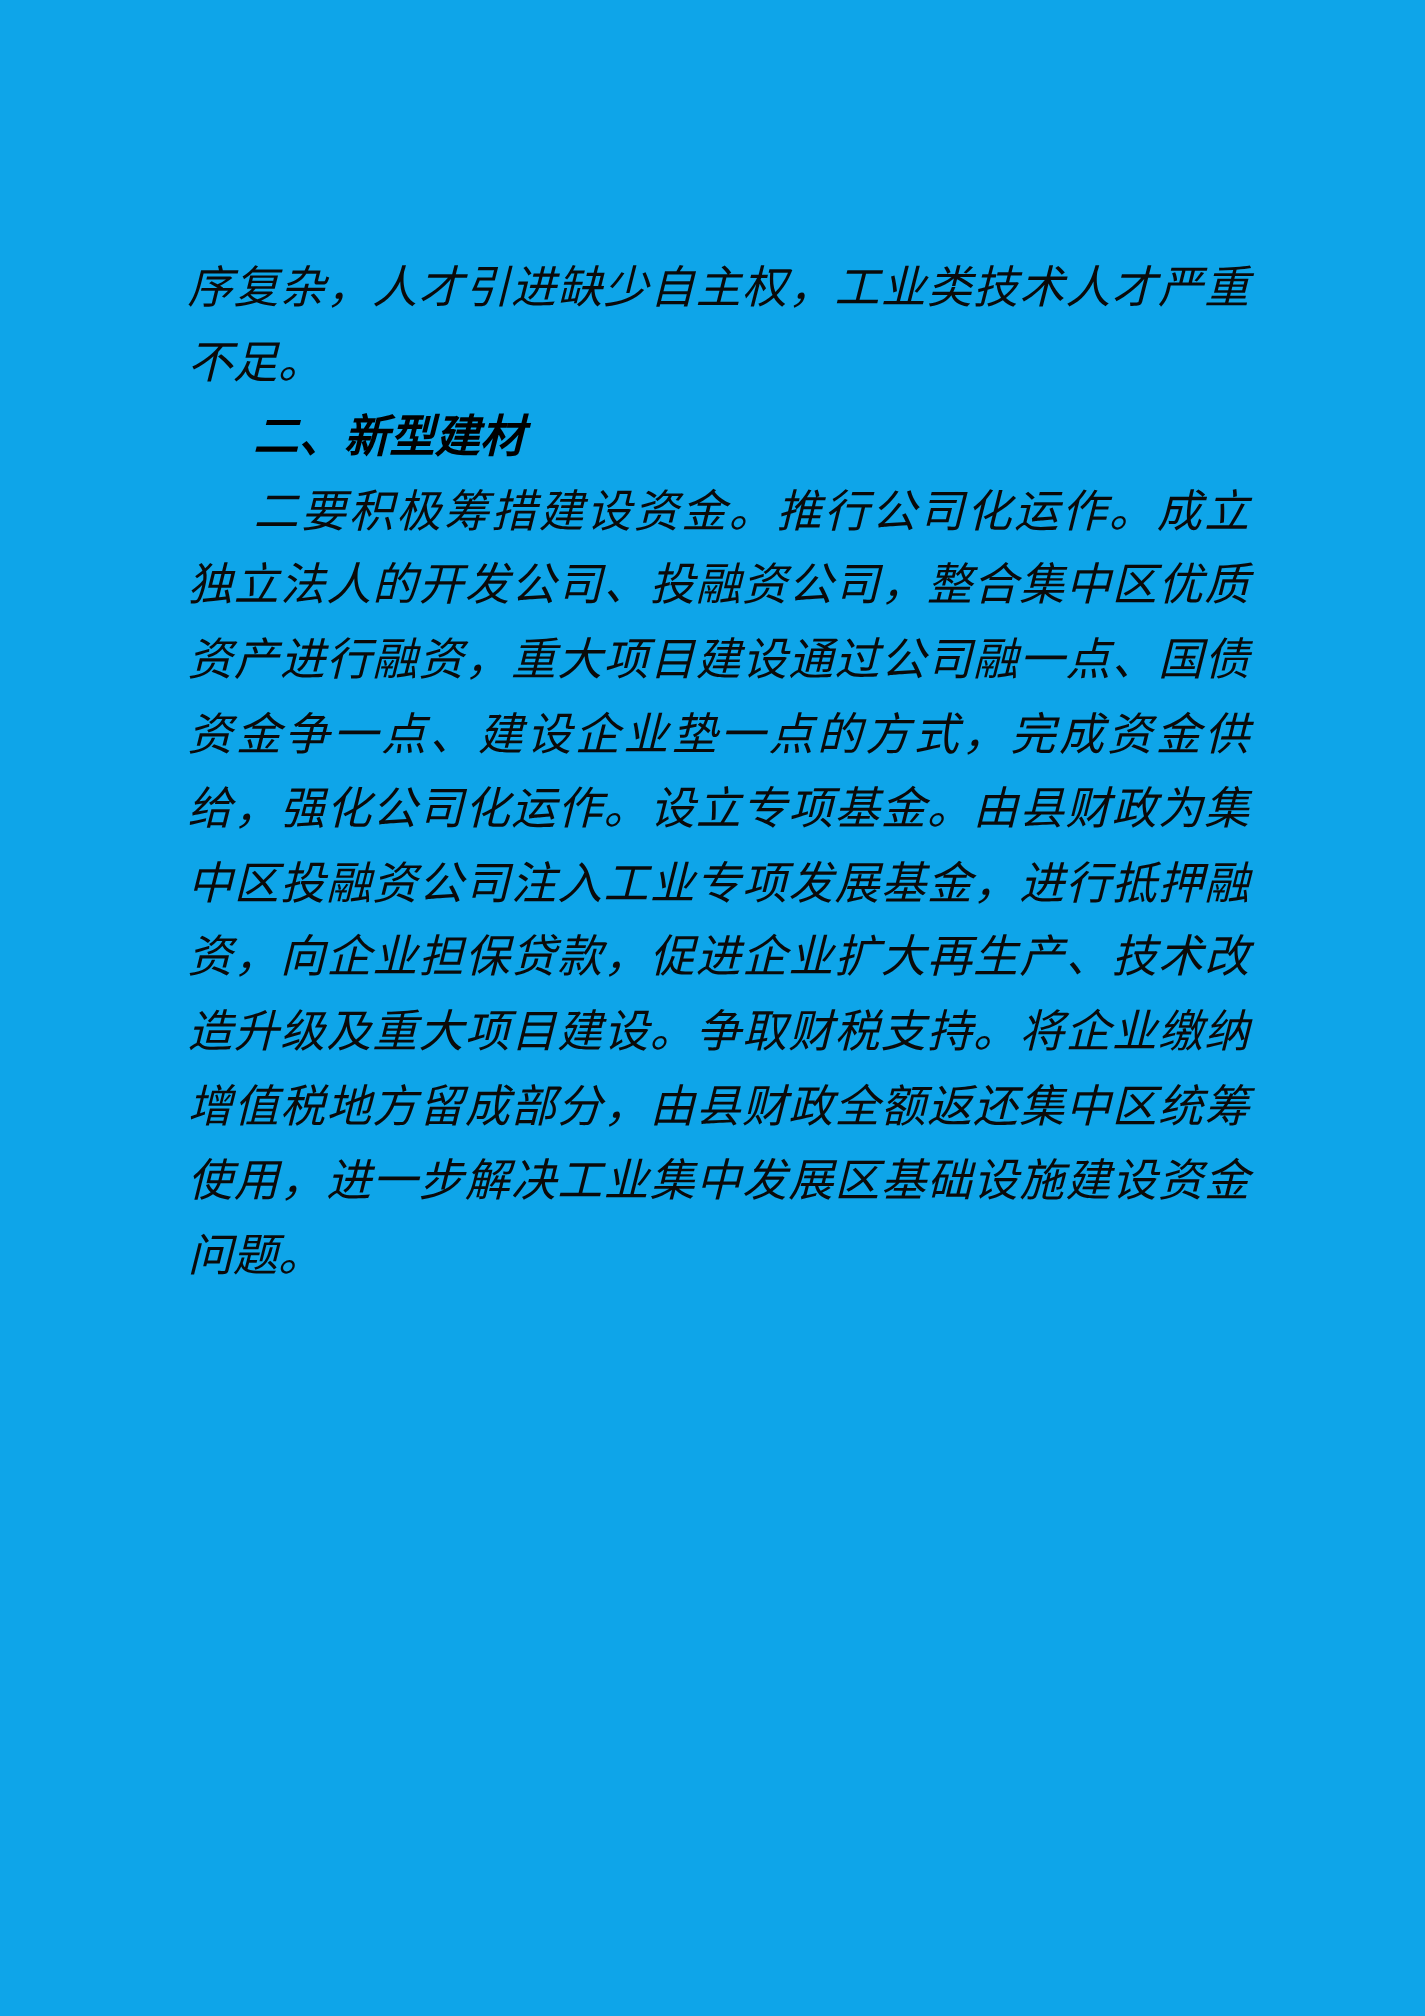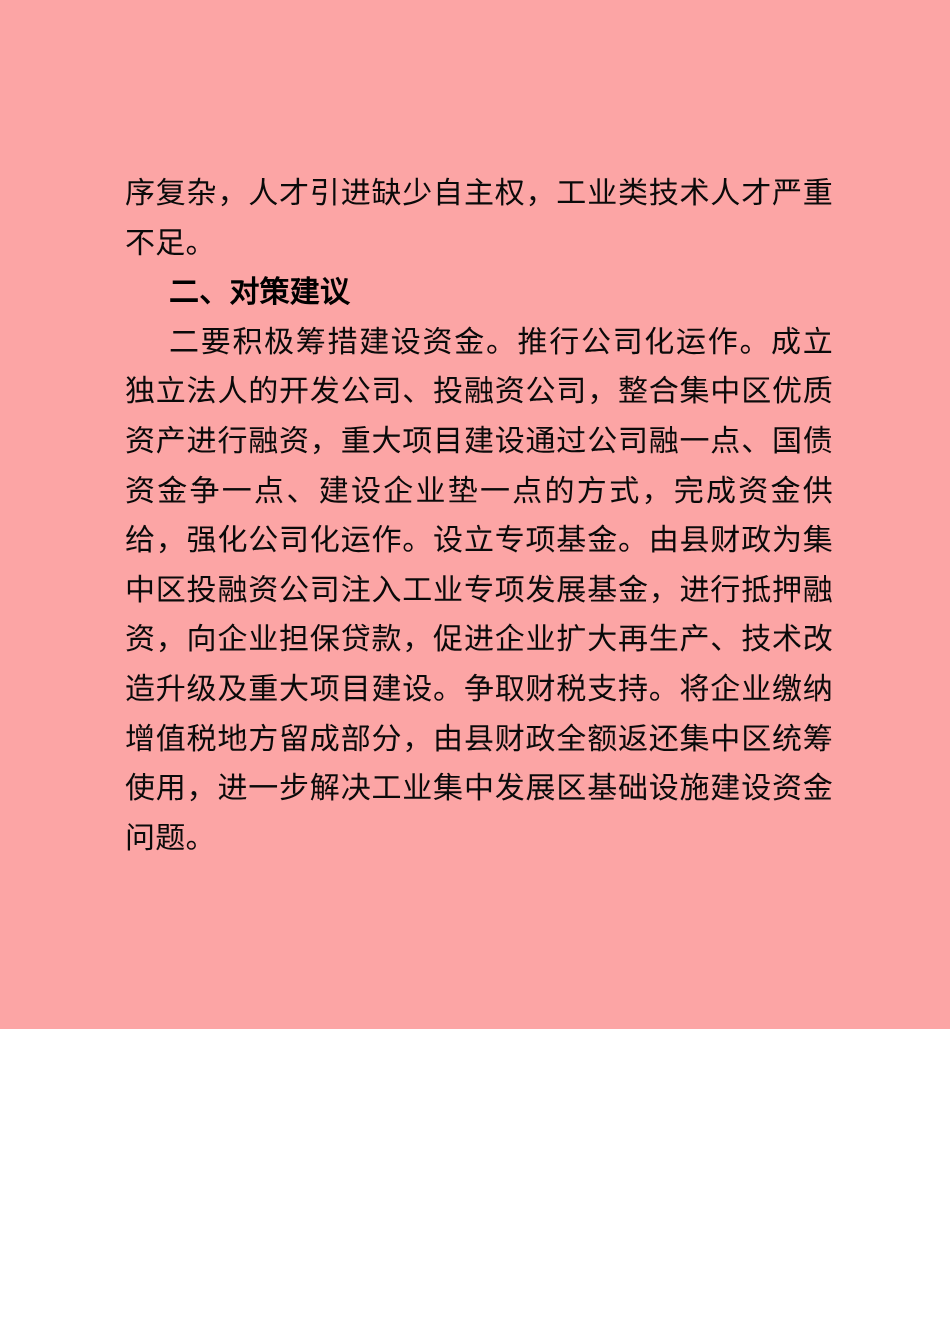--- a/index.html
+++ b/index.html
@@ -10,24 +10,25 @@
   }
 
   body {
     font-family: "Liberation Sans", "DejaVu Sans", sans-serif;
     color: #000000;
   }
 
   .page {
     position: relative;
     width: 950px;
-    height: 1029px;
-    background: #fca5a5;
+    height: 1344px;
+    background: #0ea5e9;
     box-sizing: border-box;
     overflow: hidden;
+    font-style: italic;
   }
 
   .doc-body {
     position: absolute;
     left: 125px;
     top: 168px;
     width: 708px;
   }
 
   .para {
@@ -62,20 +63,20 @@
 </style>
 </head>
 <body>
 
 <div class="page">
 
   <div class="doc-body">
 
     <p class="para continued">序复杂，人才引进缺少自主权，工业类技术人才严重不足。</p>
 
-    <h2 class="heading">二、对策建议</h2>
+    <h2 class="heading">二、新型建材</h2>
 
 
     <p class="para indent">二要积极筹措建设资金。推行公司化运作。成立独立法人的开发公司、投融资公司，整合集中区优质资产进行融资，重大项目建设通过公司融一点、国债资金争一点、建设企业垫一点的方式，完成资金供给，强化公司化运作。设立专项基金。由县财政为集中区投融资公司注入工业专项发展基金，进行抵押融资，向企业担保贷款，促进企业扩大再生产、技术改造升级及重大项目建设。争取财税支持。将企业缴纳增值税地方留成部分，由县财政全额返还集中区统筹使用，进一步解决工业集中发展区基础设施建设资金问题。</p>
 
   </div>
 
 </div>
 
 </body></html>

